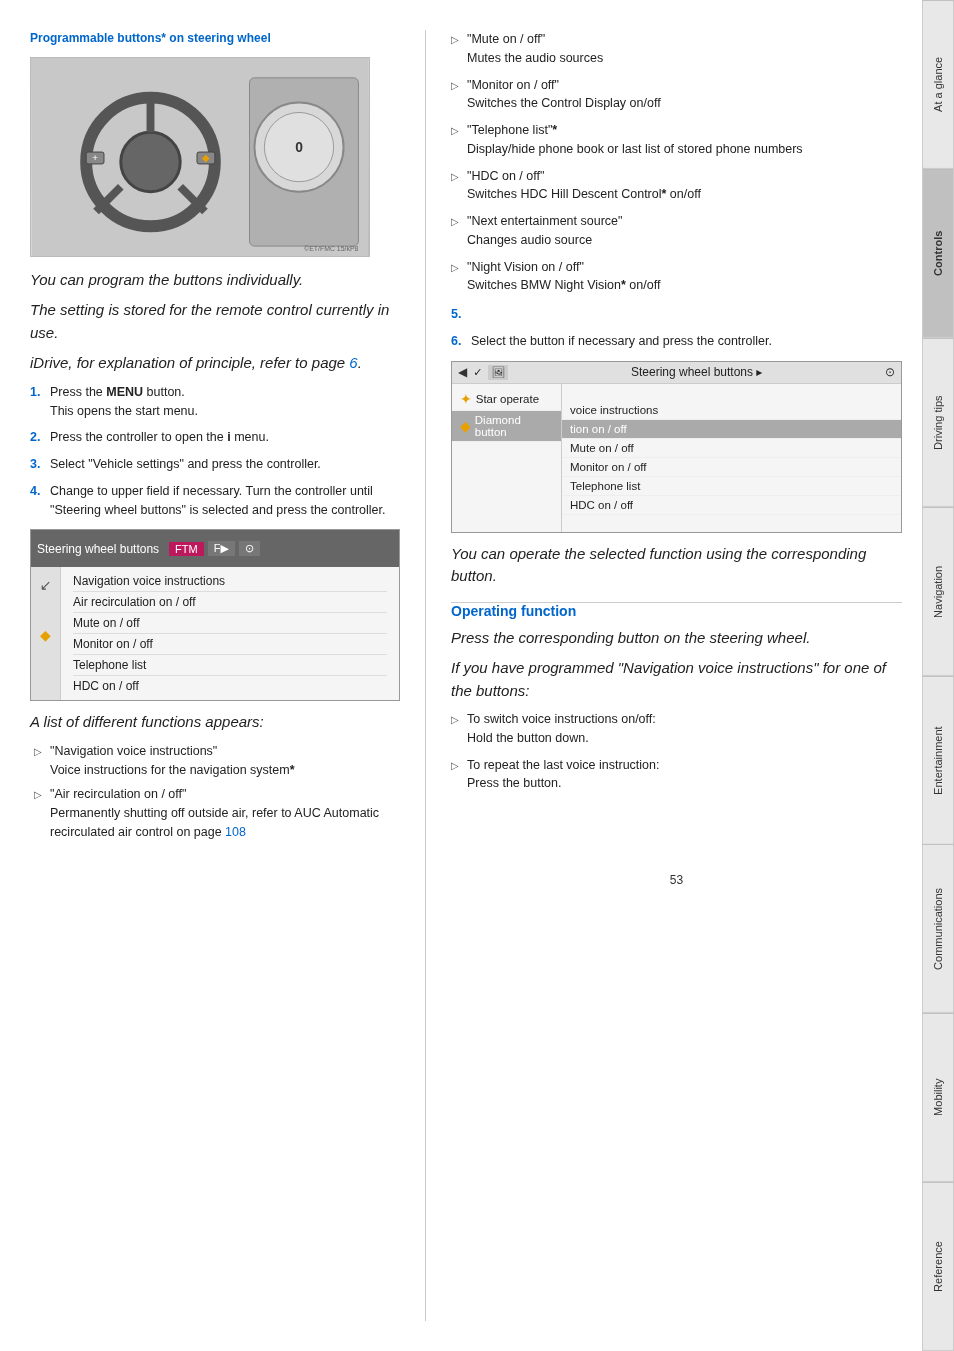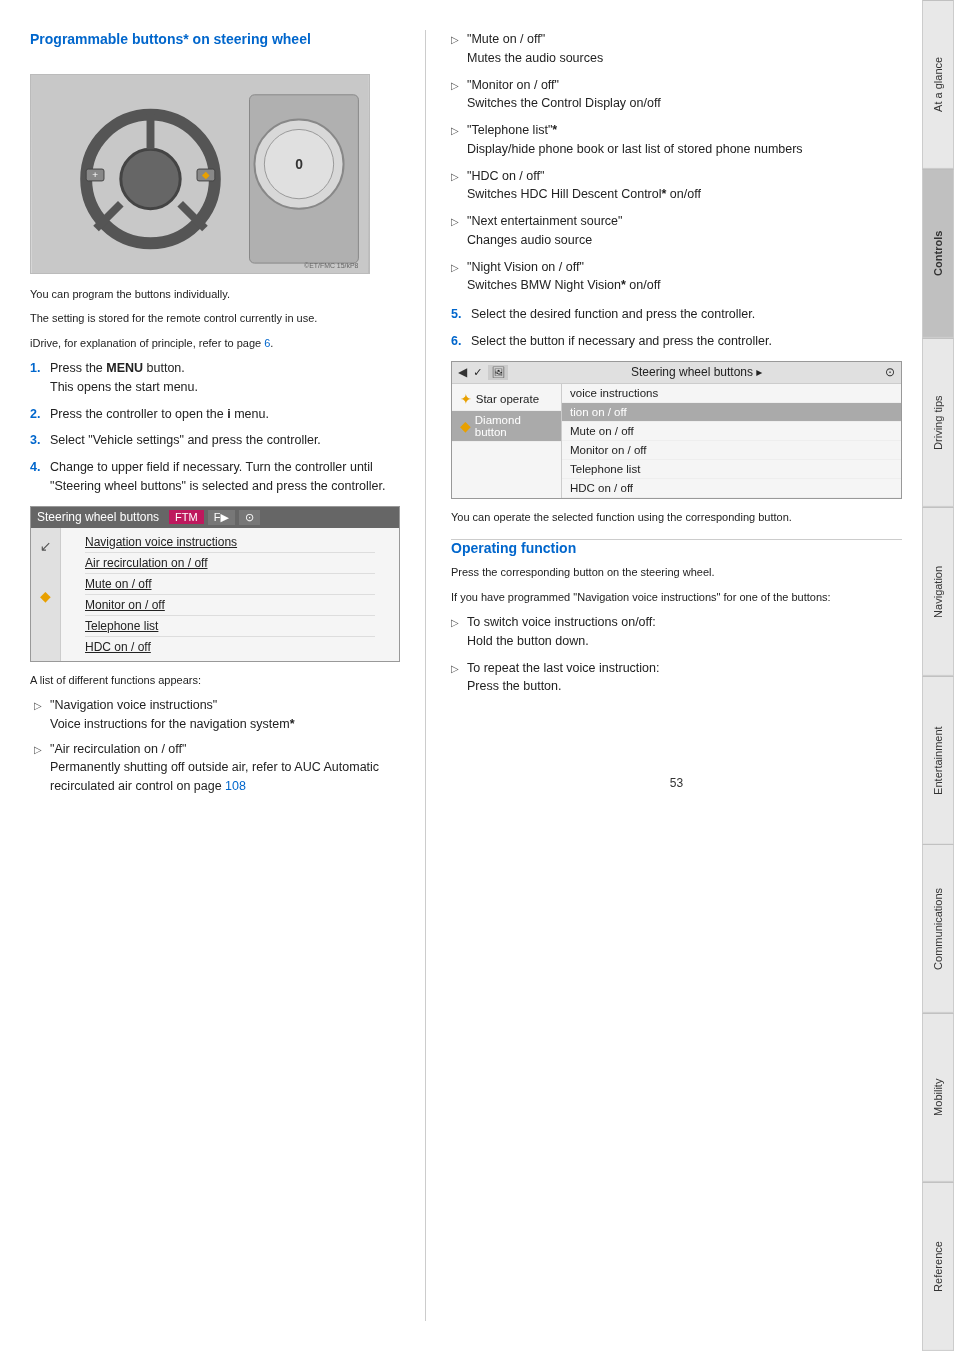--- a/index.html
+++ b/index.html
@@ -68,22 +68,22 @@
     }
 
     .right-column {
       flex: 1;
     }
 
     
     .section-title {
       color: #0066cc;
       font-weight: bold;
-      font-size: 14px;
-      margin-bottom: 24px;
+      font-size: 12px;
+      margin-bottom: 10px;
       line-height: 1.4;
     }
 
     
     .car-image {
       width: 340px;
       height: 200px;
       background: #d0d0d0;
       border: 1px solid #bbb;
       margin-bottom: 12px;
@@ -103,24 +103,25 @@
       justify-content: center;
     }
 
     
     .steering-visual {
       width: 100%;
       height: 100%;
     }
 
     p.body-text {
-      font-size: 11px;
+      font-size: 15px;
       line-height: 1.5;
       margin-bottom: 8px;
       color: #222;
+      font-style: italic;
     }
 
     a.blue-link {
       color: #0066cc;
       text-decoration: none;
     }
 
     
     .numbered-list {
       margin-left: 0;
@@ -184,21 +185,21 @@
       margin: 10px 0;
       font-size: 12px;
       background: #f5f5f5;
     }
 
     .ui-widget-header {
       background: #666;
       color: #fff;
       display: flex;
       align-items: center;
-      padding: 3px 6px;
+      padding: 11px 6px;
       font-size: 11.5px;
       gap: 4px;
     }
 
     .ui-widget-body {
       display: flex;
     }
 
     .ui-widget-left {
       width: 30px;
@@ -211,22 +212,21 @@
     }
 
     .ui-widget-icon {
       font-size: 14px;
       color: #555;
       margin: 6px 0;
     }
 
     .ui-widget-rows {
       flex: 1;
-      padding: 4px 24px;
-      text-decoration: underline;
+      padding: 4px 12px;
     }
 
     .ui-widget-row {
       padding: 3px 0;
       font-size: 12px;
       border-bottom: 1px solid #ddd;
       color: #222;
     }
 
     .ui-widget-row:last-child {
@@ -329,21 +329,21 @@
       font-size: 14px;
     }
 
     .ui-widget2-left-row .plus {
       color: #e8a000;
       font-size: 14px;
     }
 
     .ui-widget2-right {
       flex: 1;
-      padding: 0 0;
+      padding: 17px 0;
     }
 
     .ui-widget2-right-row {
       padding: 3px 8px;
       font-size: 11.5px;
       border-bottom: 1px solid #eee;
     }
 
     .ui-widget2-right-row.selected {
       background: #aaa;
@@ -524,21 +524,20 @@
         </li>
         <li>
           <span class="tri">▷</span>
           <span>"Night Vision on / off"<br>Switches BMW Night Vision<strong>*</strong> on/off</span>
         </li>
       </ul>
 
       <ol class="numbered-steps">
         <li>
           <span class="step-number">5.</span>
-          <span>Select the desired function and press the controller.</span>
         </li>
         <li>
           <span class="step-number">6.</span>
           <span>Select the button if necessary and press the controller.</span>
         </li>
       </ol>
 
       <div class="ui-widget2">
         <div class="ui-widget2-header">
           <span class="arrow-left">◀</span>

